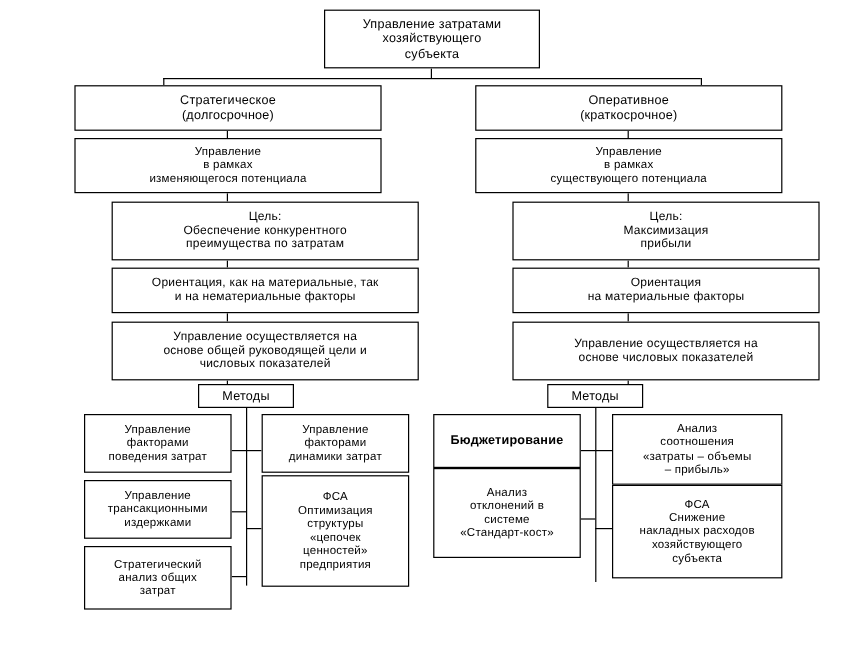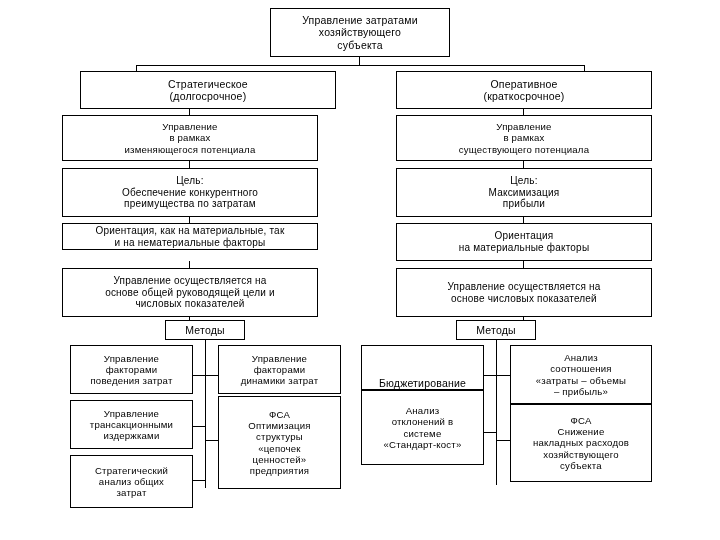--- a/index.html
+++ b/index.html
@@ -33,22 +33,22 @@
     letter-spacing: 0.2px;
     z-index: 2;
   }
   .box span {
     display: block;
     padding: 0 3px;
     white-space: pre-line;
   }
   .f10 { font-size: 10.5px; }
   .f9  { font-size: 9.6px; }
-  .f95 { font-size: 10px; }
-  .bold { font-weight: normal; align-items: flex-end; }
+  .f95 { font-size: 10px; margin-left: 31px; }
+  .bold { font-weight: bold; }
   .line {
     position: absolute;
     background: #000000;
     z-index: 1;
   }
   .vline { width: 1px; }
   .hline { height: 1px; }
 </style>
 </head>
 <body>
@@ -59,41 +59,41 @@
     <span>Управление затратами
 хозяйствующего
 субъекта</span>
   </div>
 
   <div class="line vline" style="left:359px; top:57px; width:1px; height:8px;"></div>
   <div class="line hline" style="left:136px; top:65px; width:448px; height:1px;"></div>
   <div class="line vline" style="left:136px; top:65px; width:1px; height:6px;"></div>
   <div class="line vline" style="left:584px; top:65px; width:1px; height:6px;"></div>
 
-  <div class="box f10" style="left:62px; top:71px; width:256px; height:38px;margin-left:18px;">
+  <div class="box f10" style="left:62px; top:71px; width:256px; height:38px;">
     <span>Стратегическое
 (долгосрочное)</span>
   </div>
 
   <div class="line vline" style="left:189px; top:109px; width:1px; height:6px;"></div>
   <div class="box f9" style="left:62px; top:115px; width:256px; height:46px;">
     <span>Управление
 в рамках
 изменяющегося потенциала</span>
   </div>
 
   <div class="line vline" style="left:189px; top:161px; width:1px; height:7px;"></div>
   <div class="box f95" style="left:62px; top:168px; width:256px; height:49px;">
     <span>Цель:
 Обеспечение конкурентного
 преимущества по затратам</span>
   </div>
 
   <div class="line vline" style="left:189px; top:217px; width:1px; height:6px;"></div>
-  <div class="box f95" style="left:62px; top:223px; width:256px; height:27px;">
+  <div class="box f95" style="left:62px; top:223px; width:256px; height:38px;">
     <span>Ориентация, как на материальные, так
 и на нематериальные факторы</span>
   </div>
 
   <div class="line vline" style="left:189px; top:261px; width:1px; height:7px;"></div>
   <div class="box f95" style="left:62px; top:268px; width:256px; height:49px;">
     <span>Управление осуществляется на
 основе общей руководящей цели и
 числовых показателей</span>
   </div>

